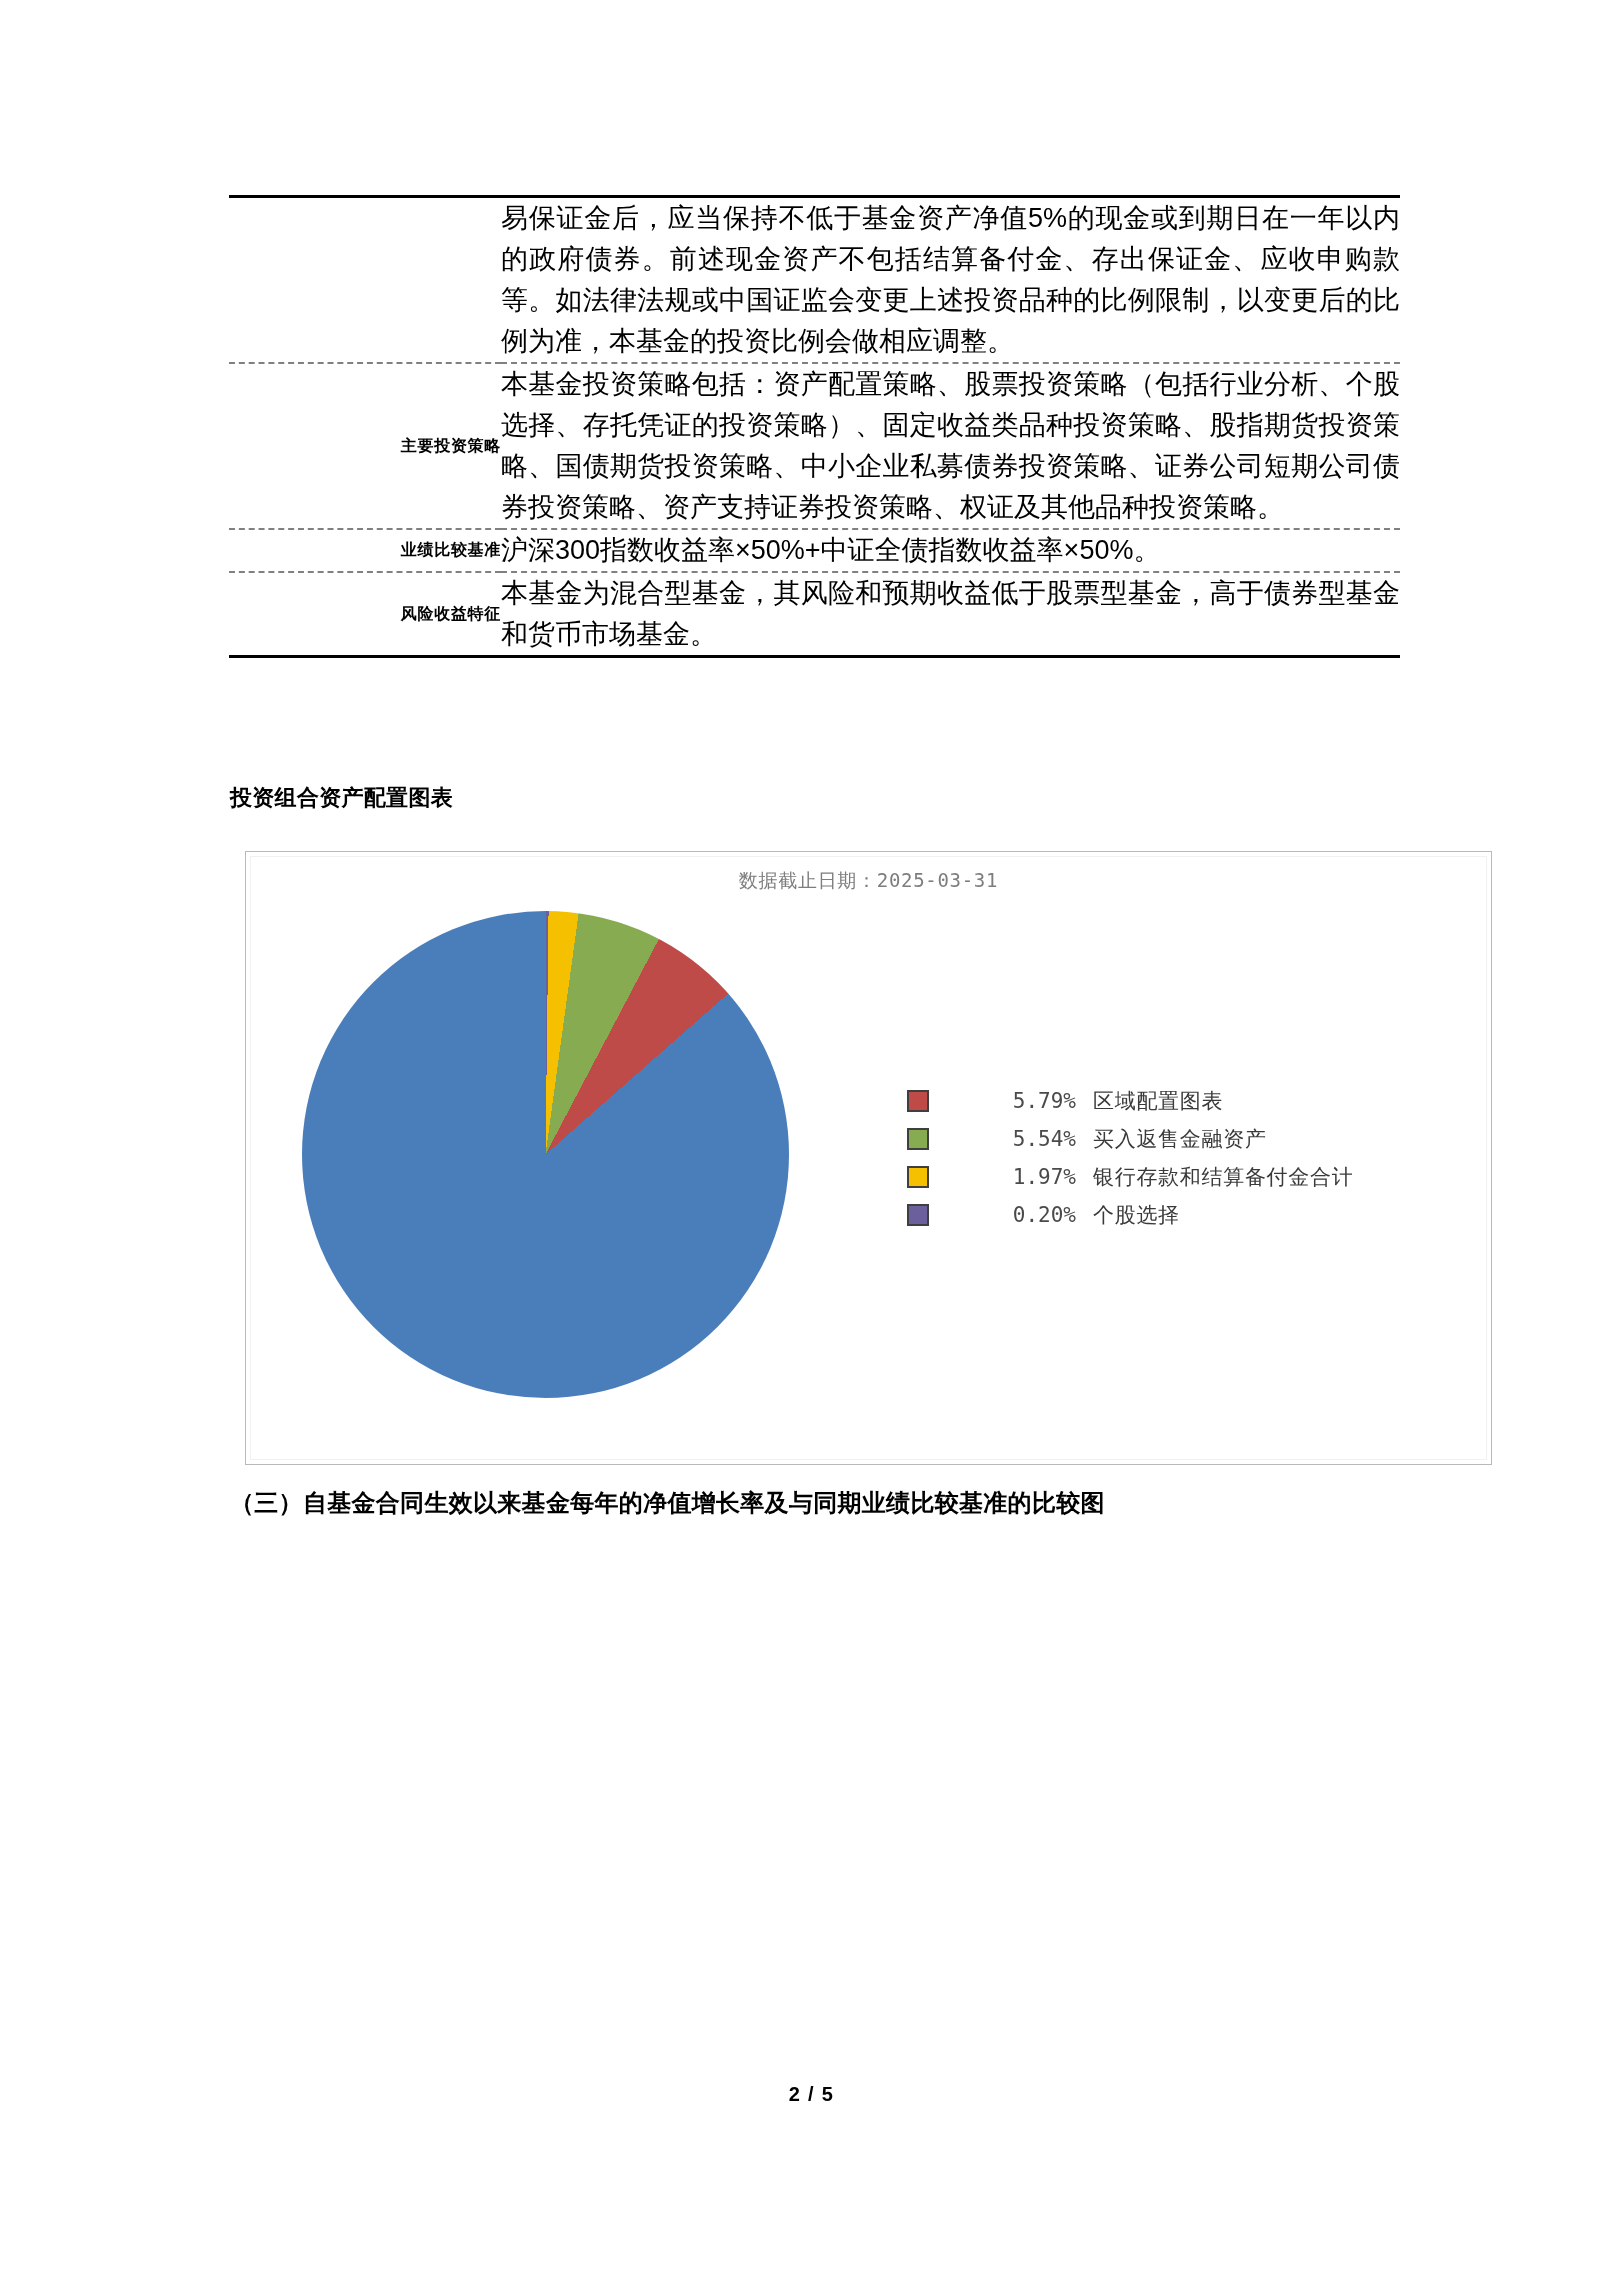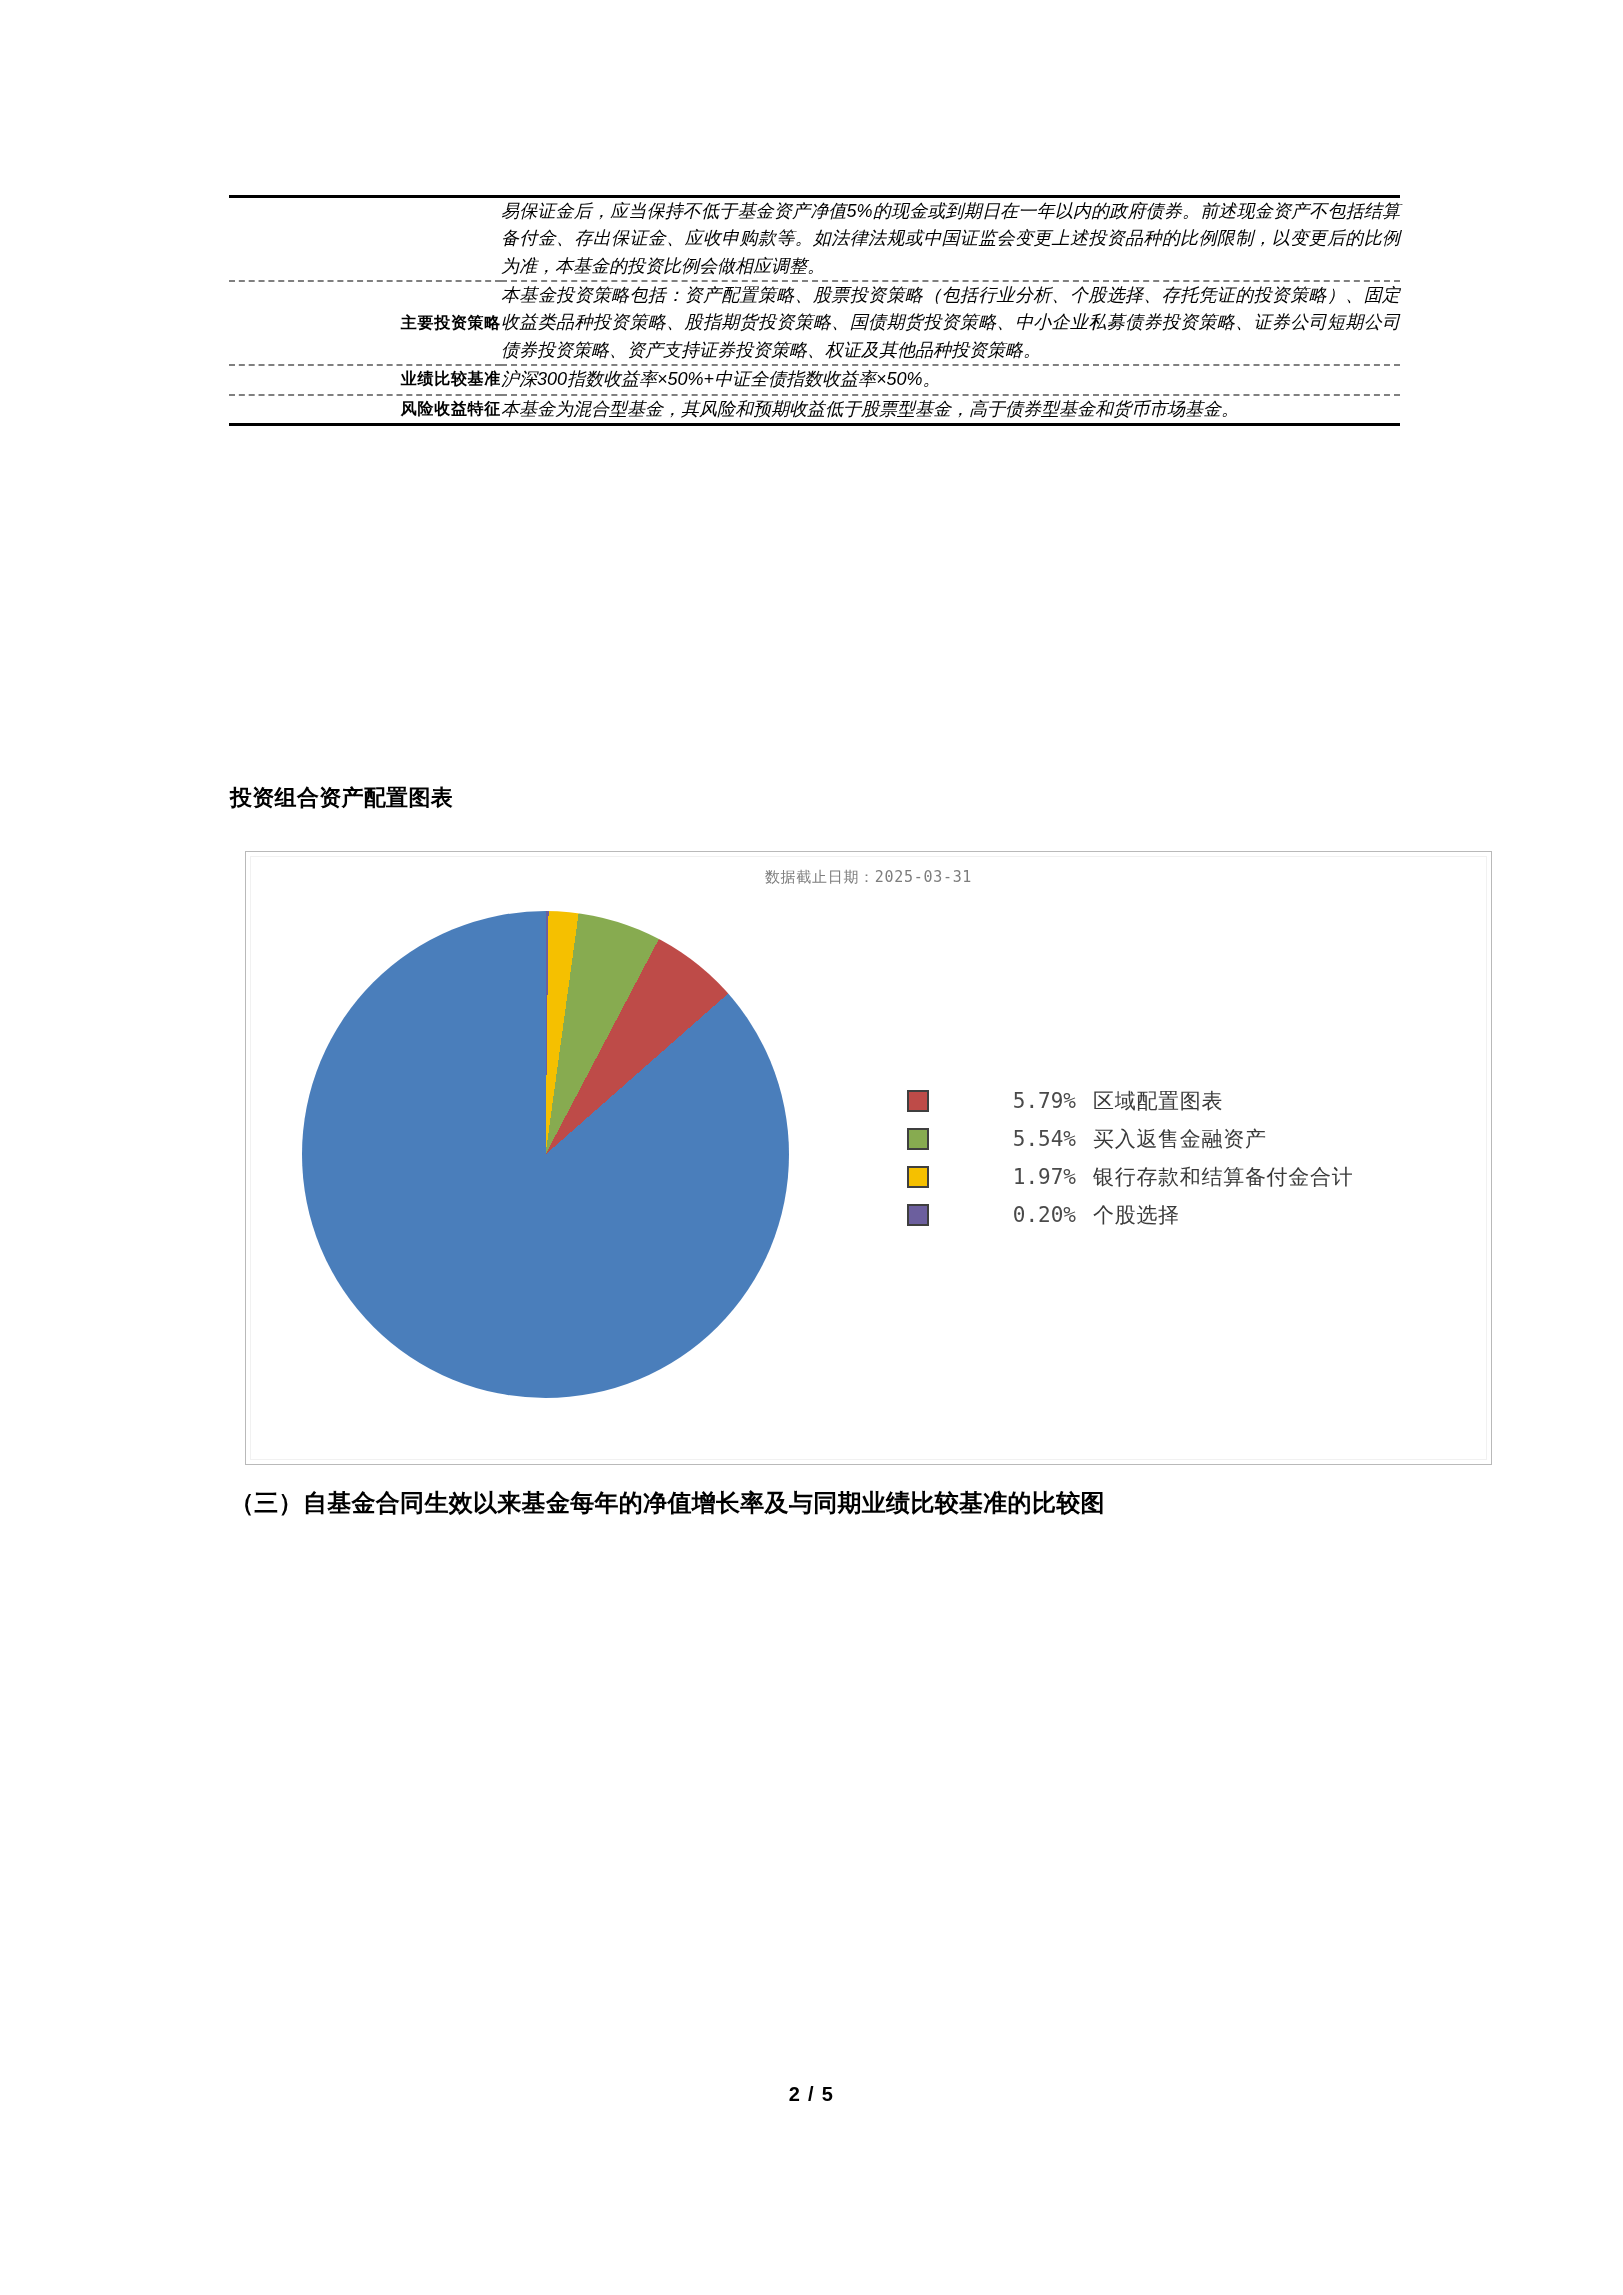--- a/index.html
+++ b/index.html
@@ -41,27 +41,26 @@
     width: 272px;
     font-weight: bold;
     font-size: 16px;
     text-align: right;
     vertical-align: middle !important;
     letter-spacing: 0.7px;
     padding: 9.2px 6.5px 9.2px 6.5px;
     box-sizing: border-box;
   }
   .value-cell {
-    font-size: 18px;
+    font-size: 27px;
     line-height: 1.52;
     padding: 9.2px 9.2px 9.2px 26px;
     box-sizing: border-box;
     text-align: justify;
     text-justify: inter-character;
-    font-style: italic;
   }
   .value-cell p {
     margin: 0;
   }
 
   
   .heading-l1 {
     position: absolute;
     font-weight: bold;
     font-size: 24px;
@@ -100,21 +99,21 @@
     border: 0.7px solid #f1f1f1;
     box-sizing: border-box;
   }
   .chart-date {
     position: absolute;
     left: 0;
     right: 0;
     top: 15.7px;
     text-align: center;
     font-family: "DejaVu Sans Mono", monospace;
-    font-size: 15px;
+    font-size: 19px;
     color: #7d7d7d;
     letter-spacing: 0.7px;
   }
   .pie-wrap {
     position: absolute;
     left: 56px;
     top: 59px;
     width: 487px;
     height: 487px;
   }

